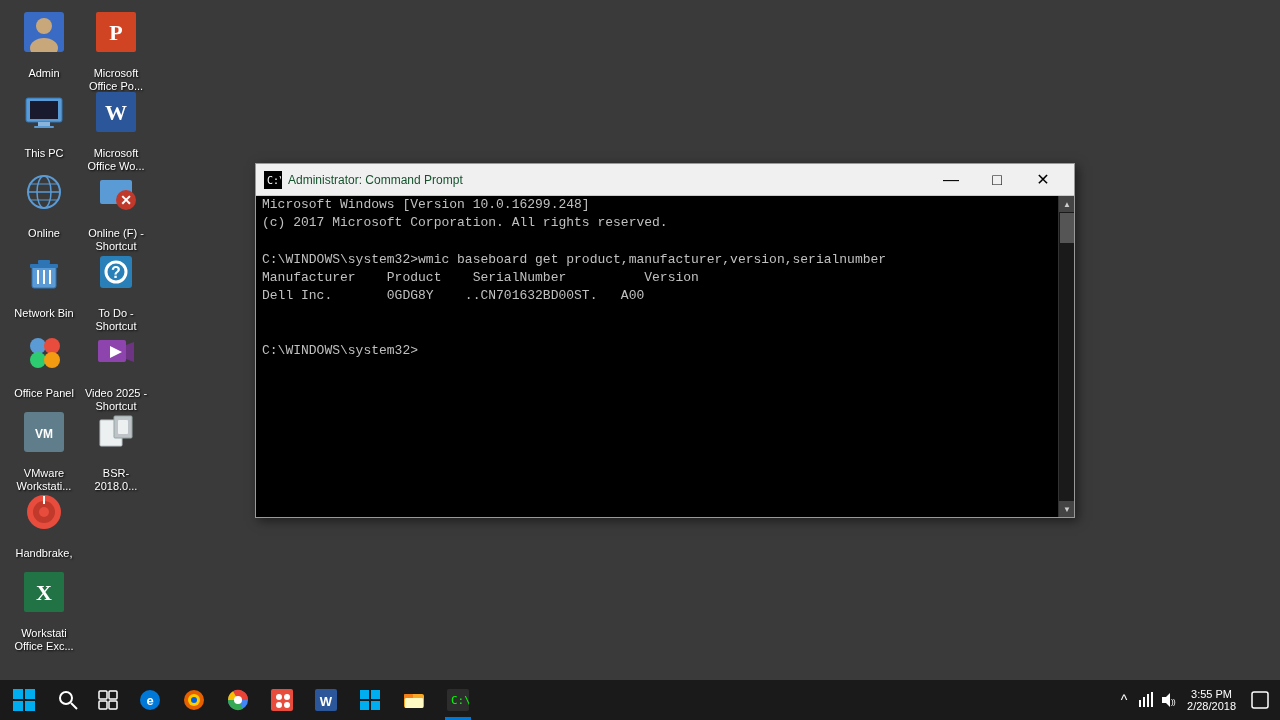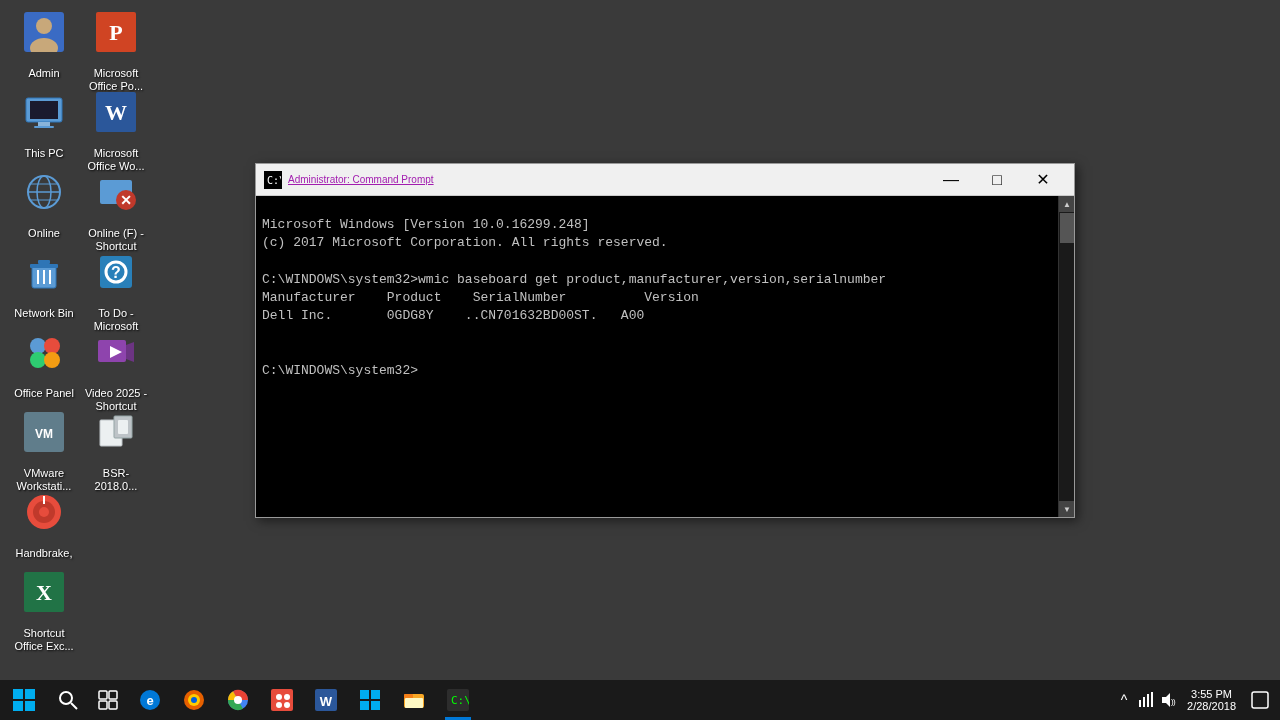--- a/index.html
+++ b/index.html
@@ -76,23 +76,22 @@
       width: 18px; height: 18px;
       background: #000;
       margin-right: 6px;
       display: flex; align-items: center; justify-content: center;
       font-size: 10px; color: white;
       flex-shrink: 0;
     }
 
     #cmd-title {
       flex: 1;
-      font-size: 10px;
-      color: #a21caf;
-      text-decoration: underline;
+      font-size: 12px;
+      color: #14532d;
     }
 
     #cmd-controls {
       display: flex;
       gap: 0;
     }
 
     .cmd-btn {
       width: 46px; height: 32px;
       display: flex; align-items: center; justify-content: center;
@@ -106,21 +105,21 @@
 
     #cmd-body {
       background: #000;
       flex: 1;
       display: flex;
       overflow: hidden;
     }
 
     #cmd-content {
       flex: 1;
-      padding: 20px 6px;
+      padding: 0 6px;
       font-family: 'Consolas', 'Courier New', monospace;
       font-size: 13px;
       color: #c0c0c0;
       overflow-y: auto;
       white-space: pre;
       line-height: 1.4;
     }
 
     #cmd-scrollbar {
       width: 16px;
@@ -333,21 +332,21 @@
   </div>
 
   <div class="desktop-icon" style="top:248px;left:80px">
     <div class="icon-img">
       <svg width="40" height="40" viewBox="0 0 40 40">
         <rect x="4" y="4" width="32" height="32" rx="3" fill="#2980b9"></rect>
         <circle cx="20" cy="20" r="10" fill="none" stroke="white" stroke-width="3"></circle>
         <text x="20" y="26" text-anchor="middle" fill="white" font-size="16" font-weight="bold">?</text>
       </svg>
     </div>
-    <div class="icon-label">To Do - Microsoft</div>
+    <div class="icon-label">To Do - Shortcut</div>
   </div>
 
   <div class="desktop-icon" style="top:328px;left:8px">
     <div class="icon-img">
       <svg width="40" height="40" viewBox="0 0 40 40">
         <circle cx="14" cy="14" r="8" fill="#5b9bd5"></circle>
         <circle cx="28" cy="14" r="8" fill="#e74c3c"></circle>
         <circle cx="14" cy="28" r="8" fill="#2ecc71"></circle>
         <circle cx="28" cy="28" r="8" fill="#f39c12"></circle>
       </svg>
@@ -400,21 +399,21 @@
     <div class="icon-label">Handbrake,</div>
   </div>
 
   <div class="desktop-icon" style="top:568px;left:8px">
     <div class="icon-img">
       <svg width="40" height="40" viewBox="0 0 40 40">
         <rect width="40" height="40" rx="2" fill="#217346"></rect>
         <text x="20" y="28" text-anchor="middle" fill="white" font-size="22" font-weight="bold" font-family="serif">X</text>
       </svg>
     </div>
-    <div class="icon-label">Shortcut Office Exc...</div>
+    <div class="icon-label">Workstati Office Exc...</div>
   </div>
 
   <div id="cmd-window">
     <div id="cmd-titlebar">
       <div id="cmd-icon">
         <svg width="16" height="16" viewBox="0 0 16 16">
           <rect width="16" height="16" fill="#000"></rect>
           <text x="2" y="12" fill="white" font-size="10" font-family="monospace">C:\</text>
         </svg>
       </div>

